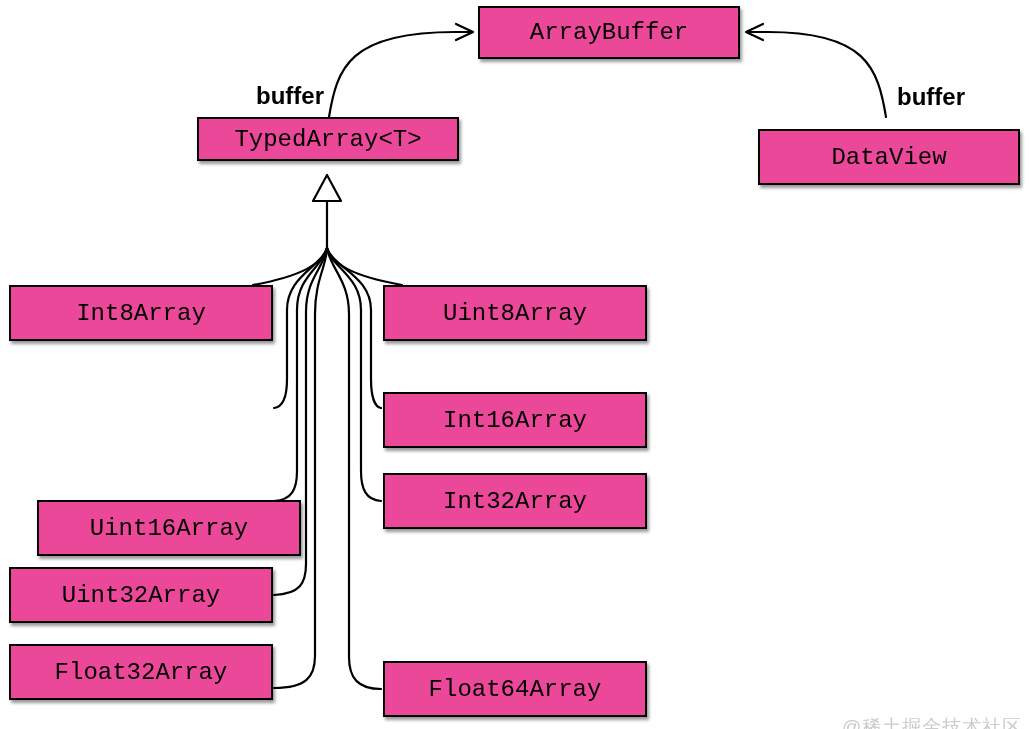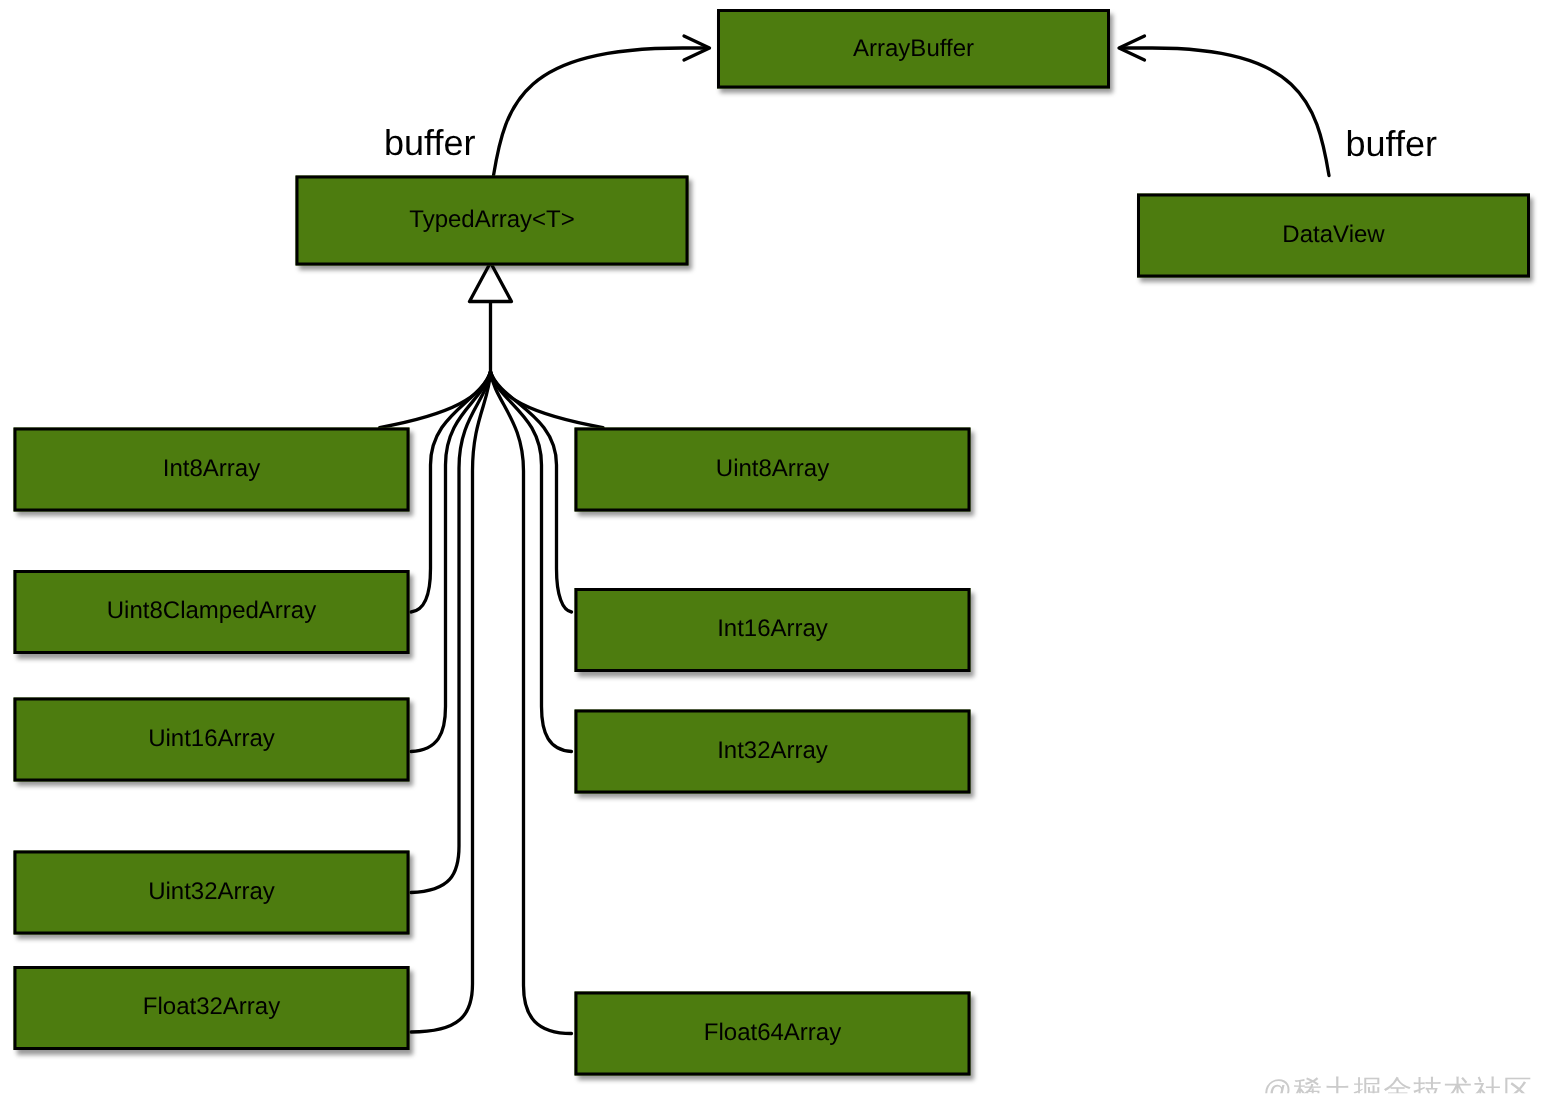--- a/index.html
+++ b/index.html
@@ -6,44 +6,45 @@
   #canvas{
     position:relative;
     width:1029px;height:729px;
     background:#ffffff;
     font-family:"Liberation Sans", sans-serif;
     overflow:hidden;
   }
   #edges{position:absolute;left:0;top:0;width:1029px;height:729px;}
   .node{
     position:absolute;
-    background:#4d7c0f;
+    background:#ec4899;
     border:2.5px solid #000000;
     box-shadow:2px 3px 3px rgba(0,0,0,0.40);
     display:flex;align-items:center;justify-content:center;
-    font-size:16px;color:#000000;
+    font-size:24px;color:#000000;
     box-sizing:border-box;
+    font-family:Liberation Mono, monospace;
   }
   .node-arraybuffer{left:478px;top:6px;width:262px;height:53px;}
-  .node-typedarray{left:197px;top:117px;width:262px;height:60px;}
+  .node-typedarray{left:197px;top:117px;width:262px;height:44px;}
   .node-dataview{left:758px;top:117px;width:262px;height:56px;margin-top:12px;}
   .col-left{left:9px;width:264px;height:56px;}
   .col-right{left:383px;width:264px;height:56px;}
   .row-int8{top:285px;}
   .row-uint8clamped{top:380px;}
-  .row-uint16{top:465px;}
+  .row-uint16{top:500px;margin-left:28px;}
   .row-uint32{top:567px;}
   .row-float32{top:644px;}
   .row-uint8{top:285px;}
   .row-int16{top:392px;text-align:center;}
   .row-int32{top:473px;}
   .row-float64{top:661px;}
   .buffer-label{
     position:absolute;
-    font-size:24px;color:#000000;
+    font-size:24px;color:#000000;font-weight:bold;
   }
   .buffer-left{left:256px;top:82px;}
   .buffer-right{left:897px;top:83px;}
   .watermark{
     position:absolute;
     left:842px;top:714px;
     font-size:19px;
     color:#cbcbcb;
     letter-spacing:1px;
   }
@@ -84,23 +85,20 @@
   <div class="node node-dataview">
     <span>DataView</span>
   </div>
 
   <span class="buffer-label buffer-left">buffer</span>
   <span class="buffer-label buffer-right">buffer</span>
 
   <div class="node col-left row-int8">
     <span>Int8Array</span>
   </div>
-  <div class="node col-left row-uint8clamped">
-    <span>Uint8ClampedArray</span>
-  </div>
   <div class="node col-left row-uint16">
     <span>Uint16Array</span>
   </div>
   <div class="node col-left row-uint32">
     <span>Uint32Array</span>
   </div>
   <div class="node col-left row-float32">
     <span>Float32Array</span>
   </div>
 

